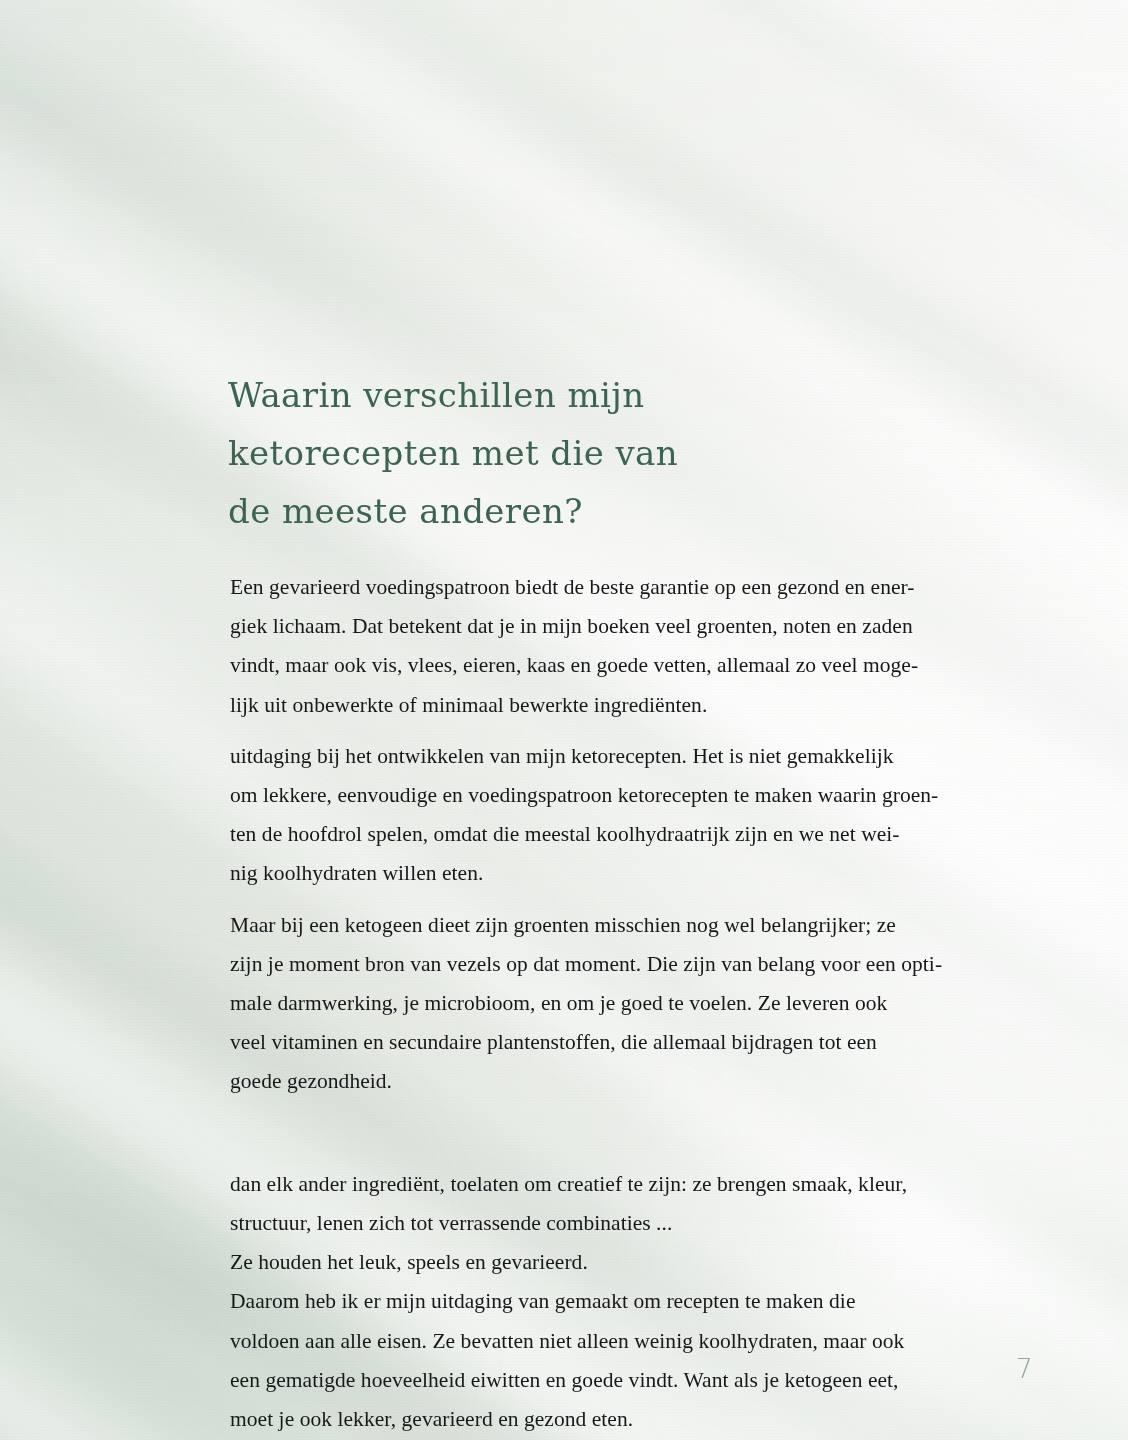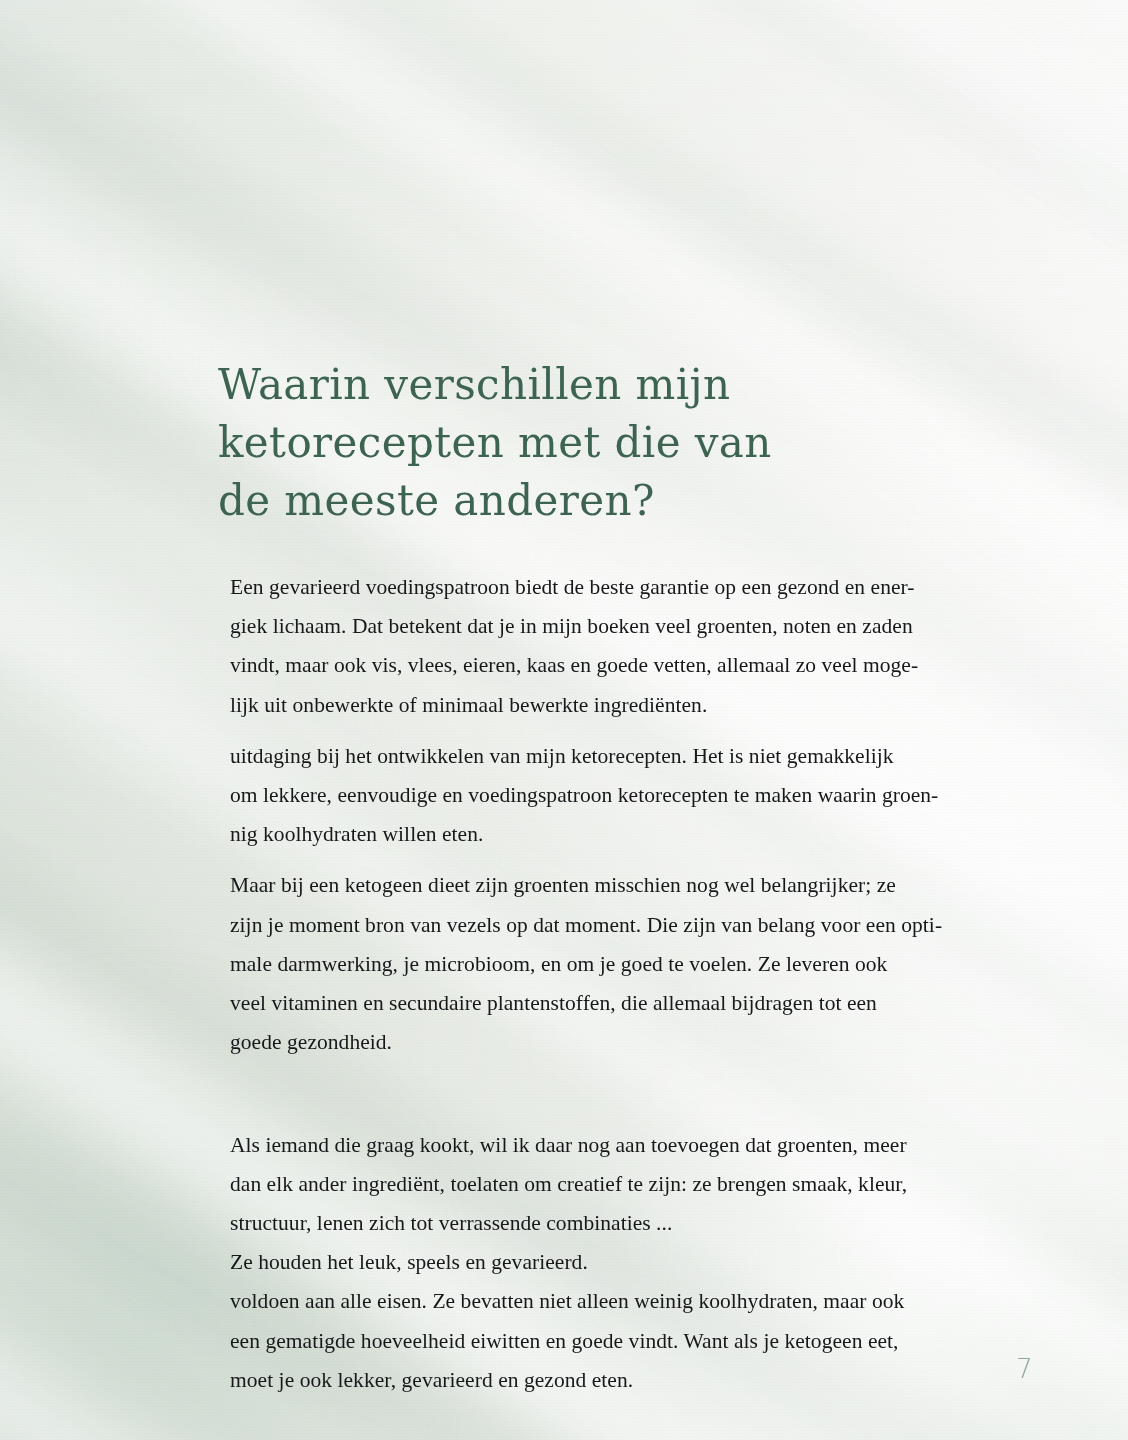--- a/index.html
+++ b/index.html
@@ -182,24 +182,24 @@
     top: 0;
     width: 720px;
     height: 100%;
   }
 
   .heading {
     position: absolute;
     top: 356px;
     left: 0;
     width: 720px;
-    margin: 0;
+    margin: 10px;
     font-family: "DejaVu Serif", "Liberation Serif", serif;
     font-weight: 400;
-    font-size: 42px;
+    font-size: 34px;
     line-height: 58px;
     letter-spacing: 0.4px;
     color: #3d6351;
   }
 
   .heading .hline {
     display: block;
     white-space: pre;
   }
 
@@ -270,38 +270,39 @@
       <p>
         <span class="line">Een gevarieerd voedingspatroon biedt de beste garantie op een gezond en ener-</span>
         <span class="line">giek lichaam. Dat betekent dat je in mijn boeken veel groenten, noten en zaden</span>
         <span class="line">vindt, maar ook vis, vlees, eieren, kaas en goede vetten, allemaal zo veel moge-</span>
         <span class="line">lijk uit onbewerkte of minimaal bewerkte ingrediënten.</span>
       </p>
 
       <p>
         <span class="line">uitdaging bij het ontwikkelen van mijn ketorecepten. Het is niet gemakkelijk</span>
         <span class="line">om lekkere, eenvoudige en voedingspatroon ketorecepten te maken waarin groen-</span>
+        <span class="line">ten de hoofdrol spelen, omdat die meestal koolhydraatrijk zijn en we net wei-</span>
         <span class="line">nig koolhydraten willen eten.</span>
       </p>
 
       <p>
         <span class="line">Maar bij een ketogeen dieet zijn groenten misschien nog wel belangrijker; ze</span>
         <span class="line">zijn je moment bron van vezels op dat moment. Die zijn van belang voor een opti-</span>
         <span class="line">male darmwerking, je microbioom, en om je goed te voelen. Ze leveren ook</span>
         <span class="line">veel vitaminen en secundaire plantenstoffen, die allemaal bijdragen tot een</span>
         <span class="line">goede gezondheid.</span>
       </p>
 
       <div class="para-gap"></div>
 
       <p>
-        <span class="line">Als iemand die graag kookt, wil ik daar nog aan toevoegen dat groenten, meer</span>
         <span class="line">dan elk ander ingrediënt, toelaten om creatief te zijn: ze brengen smaak, kleur,</span>
         <span class="line">structuur, lenen zich tot verrassende combinaties ...</span>
         <span class="line">Ze houden het leuk, speels en gevarieerd.</span>
+        <span class="line">Daarom heb ik er mijn uitdaging van gemaakt om recepten te maken die</span>
         <span class="line">voldoen aan alle eisen. Ze bevatten niet alleen weinig koolhydraten, maar ook</span>
         <span class="line">een gematigde hoeveelheid eiwitten en goede vindt. Want als je ketogeen eet,</span>
         <span class="line">moet je ook lekker, gevarieerd en gezond eten.</span>
       </p>
 
     </div>
   </div>
 
   <div class="page-number">7</div>
 

